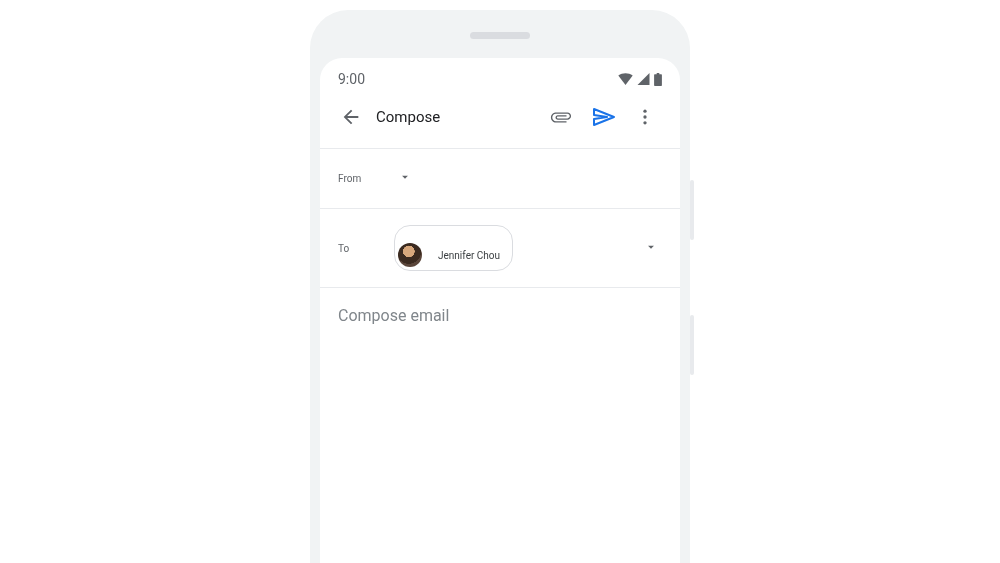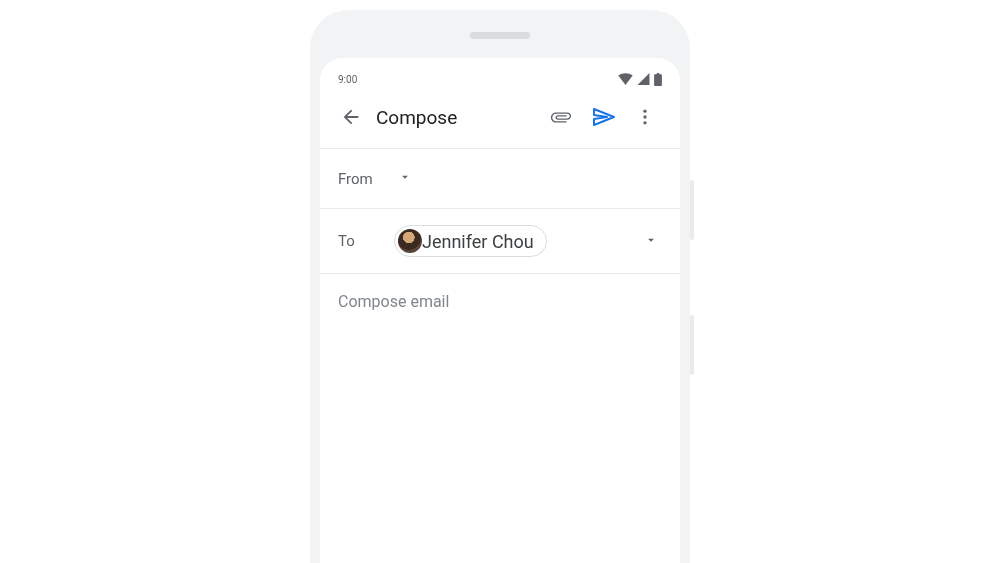--- a/index.html
+++ b/index.html
@@ -53,21 +53,21 @@
     }
     .status-bar {
       height: 26px;
       display: flex;
       align-items: center;
       justify-content: space-between;
       padding: 0 18px;
       margin-top: 8px;
     }
     .status-time {
-      font-size: 10px;
+      font-size: 14px;
       color: #5f6368;
     }
     .status-icons {
       display: flex;
       align-items: center;
       gap: 4px;
     }
     .app-bar {
       height: 50px;
       display: flex;
@@ -76,54 +76,54 @@
     }
     .app-bar .icon-btn {
       width: 42px;
       height: 42px;
       display: flex;
       align-items: center;
       justify-content: center;
       cursor: pointer;
     }
     .app-bar-title {
-      font-size: 19px;
+      font-size: 15px;
       color: #202124;
       font-weight: 400;
       margin-left: 4px;
       flex: 1;
     }
     .row {
       border-top: 1px solid #e8eaed;
       padding: 16px 18px;
       display: flex;
       align-items: center;
     }
     .row-label {
       width: 56px;
       color: #5f6368;
-      font-size: 15px;
+      font-size: 10px;
     }
     .row-value {
       flex: 1;
       color: #202124;
       font-size: 16px;
     }
     .chevron {
       cursor: pointer;
       padding: 4px;
     }
     .chip {
       display: inline-flex;
       align-items: center;
       border: 1px solid #dadce0;
       border-radius: 16px;
-      padding: 3px 12px 3px 3px;
-      gap: 0;
-      font-size: 18px;
+      padding: 17px 12px 3px 3px;
+      gap: 16px;
+      font-size: 10px;
       color: #3c4043;
     }
     .avatar {
       width: 24px;
       height: 24px;
       border-radius: 50%;
       background: radial-gradient(circle at 45% 35%, #d7a77c 0 28%, #3b2a20 29% 60%, #5a453a 61% 100%);
     }
     .subject-row {
       border-top: 1px solid #e8eaed;

